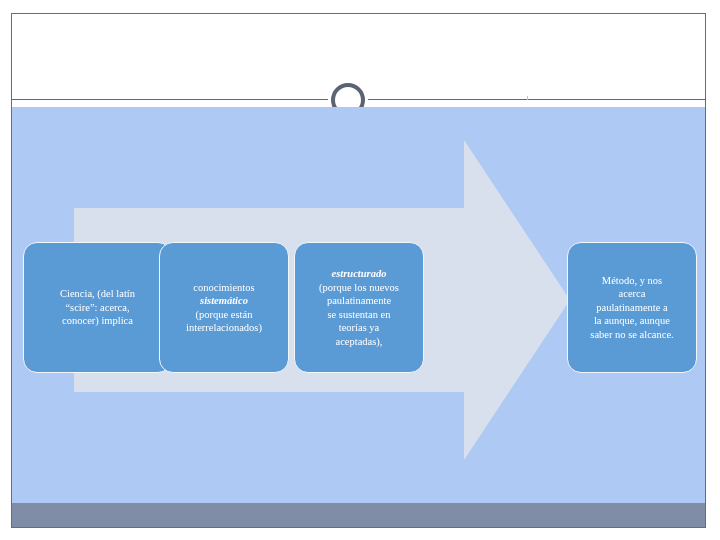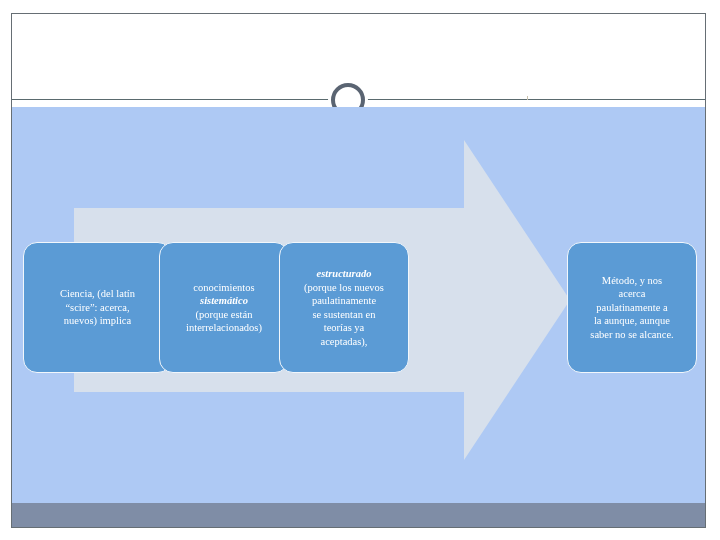--- a/index.html
+++ b/index.html
@@ -166,34 +166,34 @@
       <polygon points="74,101 464,101 464,33 570,193 464,353 464,285 74,285" fill="#d7e0ec"></polygon>
     </svg>
   </div>
 
   <div id="step-row">
 
     <div class="step-box" style="left:23px;  width:149px;">
       <div class="step-text">
         <span>Ciencia, (del latín</span><br>
         <span>“scire”: acerca,</span><br>
-        <span>nuevos) implica</span>
+        <span>conocer) implica</span>
       </div>
     </div>
 
     <div class="step-box" style="left:159px; width:130px;">
       <div class="step-text">
         <span>conocimientos</span><br>
         <span class="kw">sistemático</span><br>
         <span>(porque están</span><br>
         <span>interrelacionados)</span>
       </div>
     </div>
 
-    <div class="step-box" style="left:279px; width:130px;">
+    <div class="step-box" style="left:294px; width:130px;">
       <div class="step-text">
         <span class="kw">estructurado</span><br>
         <span>(porque los nuevos</span><br>
         <span>paulatinamente</span><br>
         <span>se sustentan en</span><br>
         <span>teorías ya</span><br>
         <span>aceptadas),</span>
       </div>
     </div>
 

